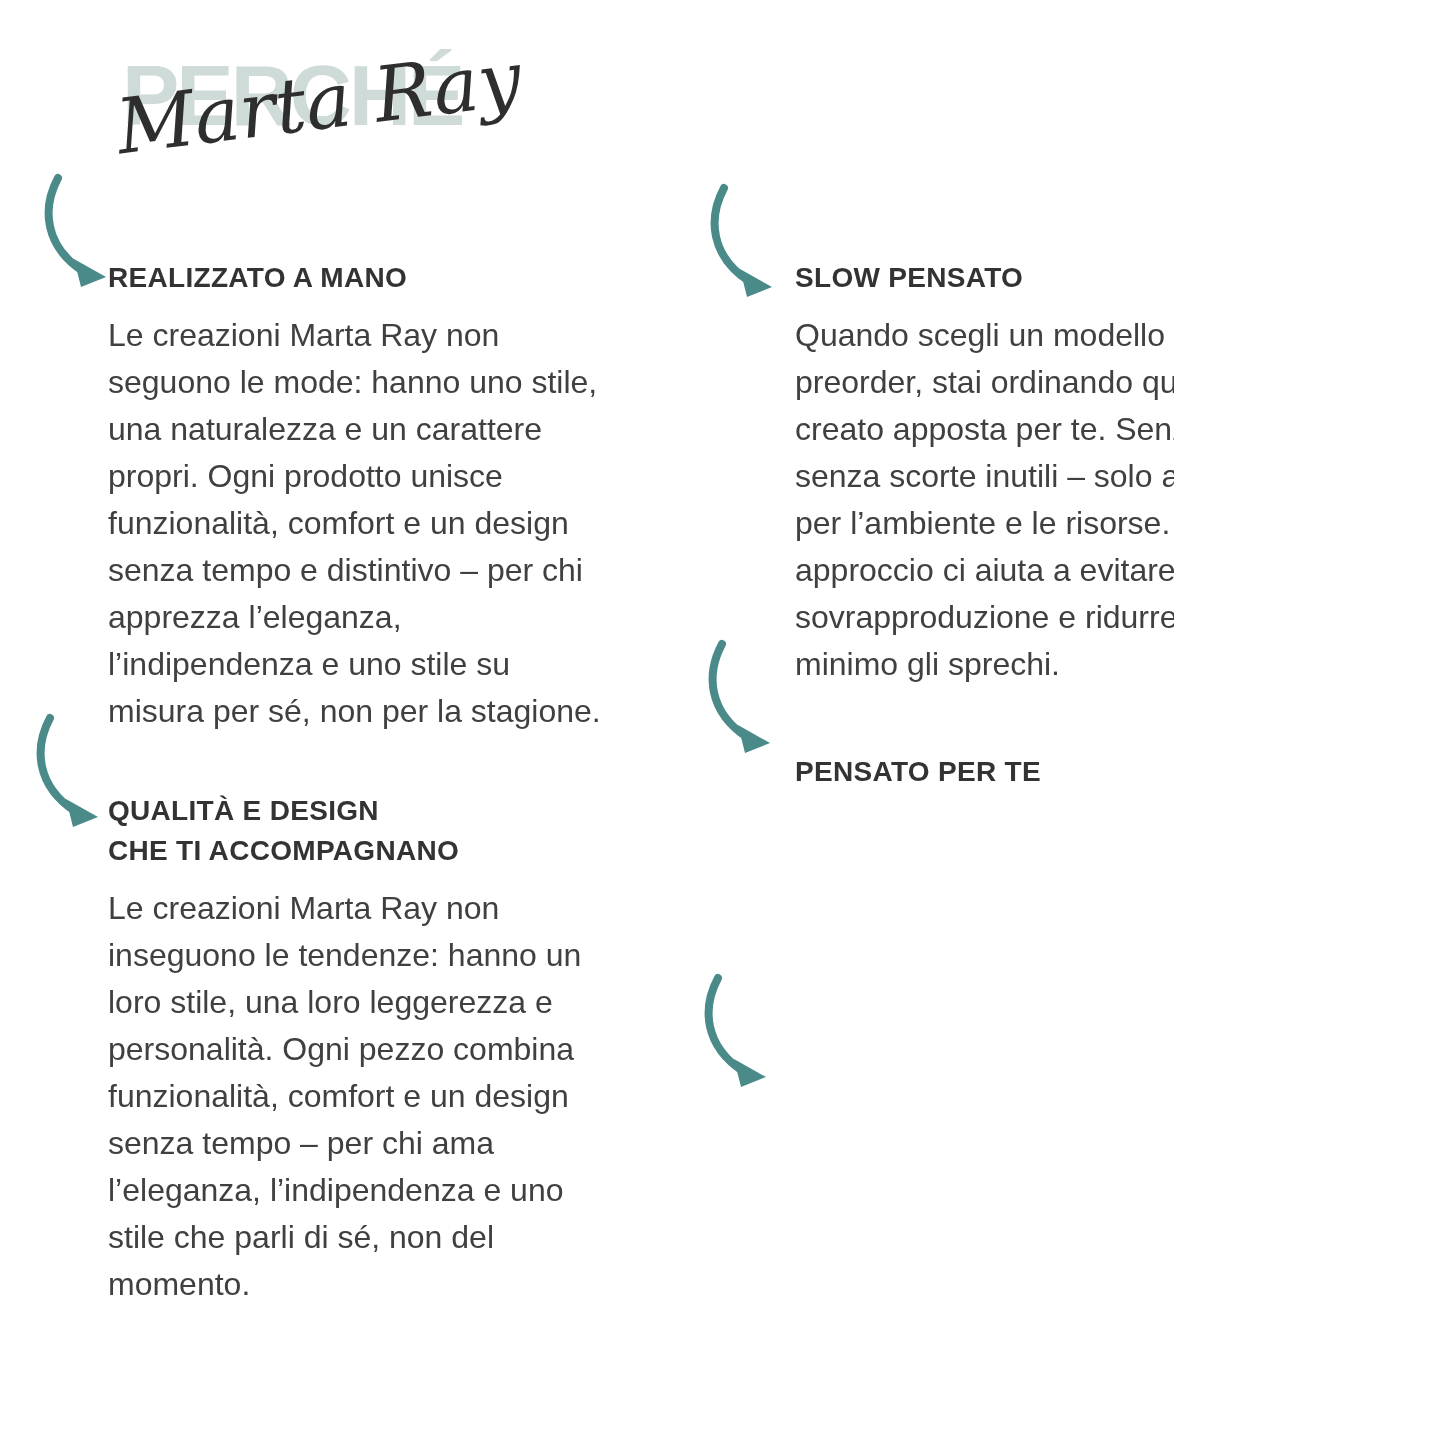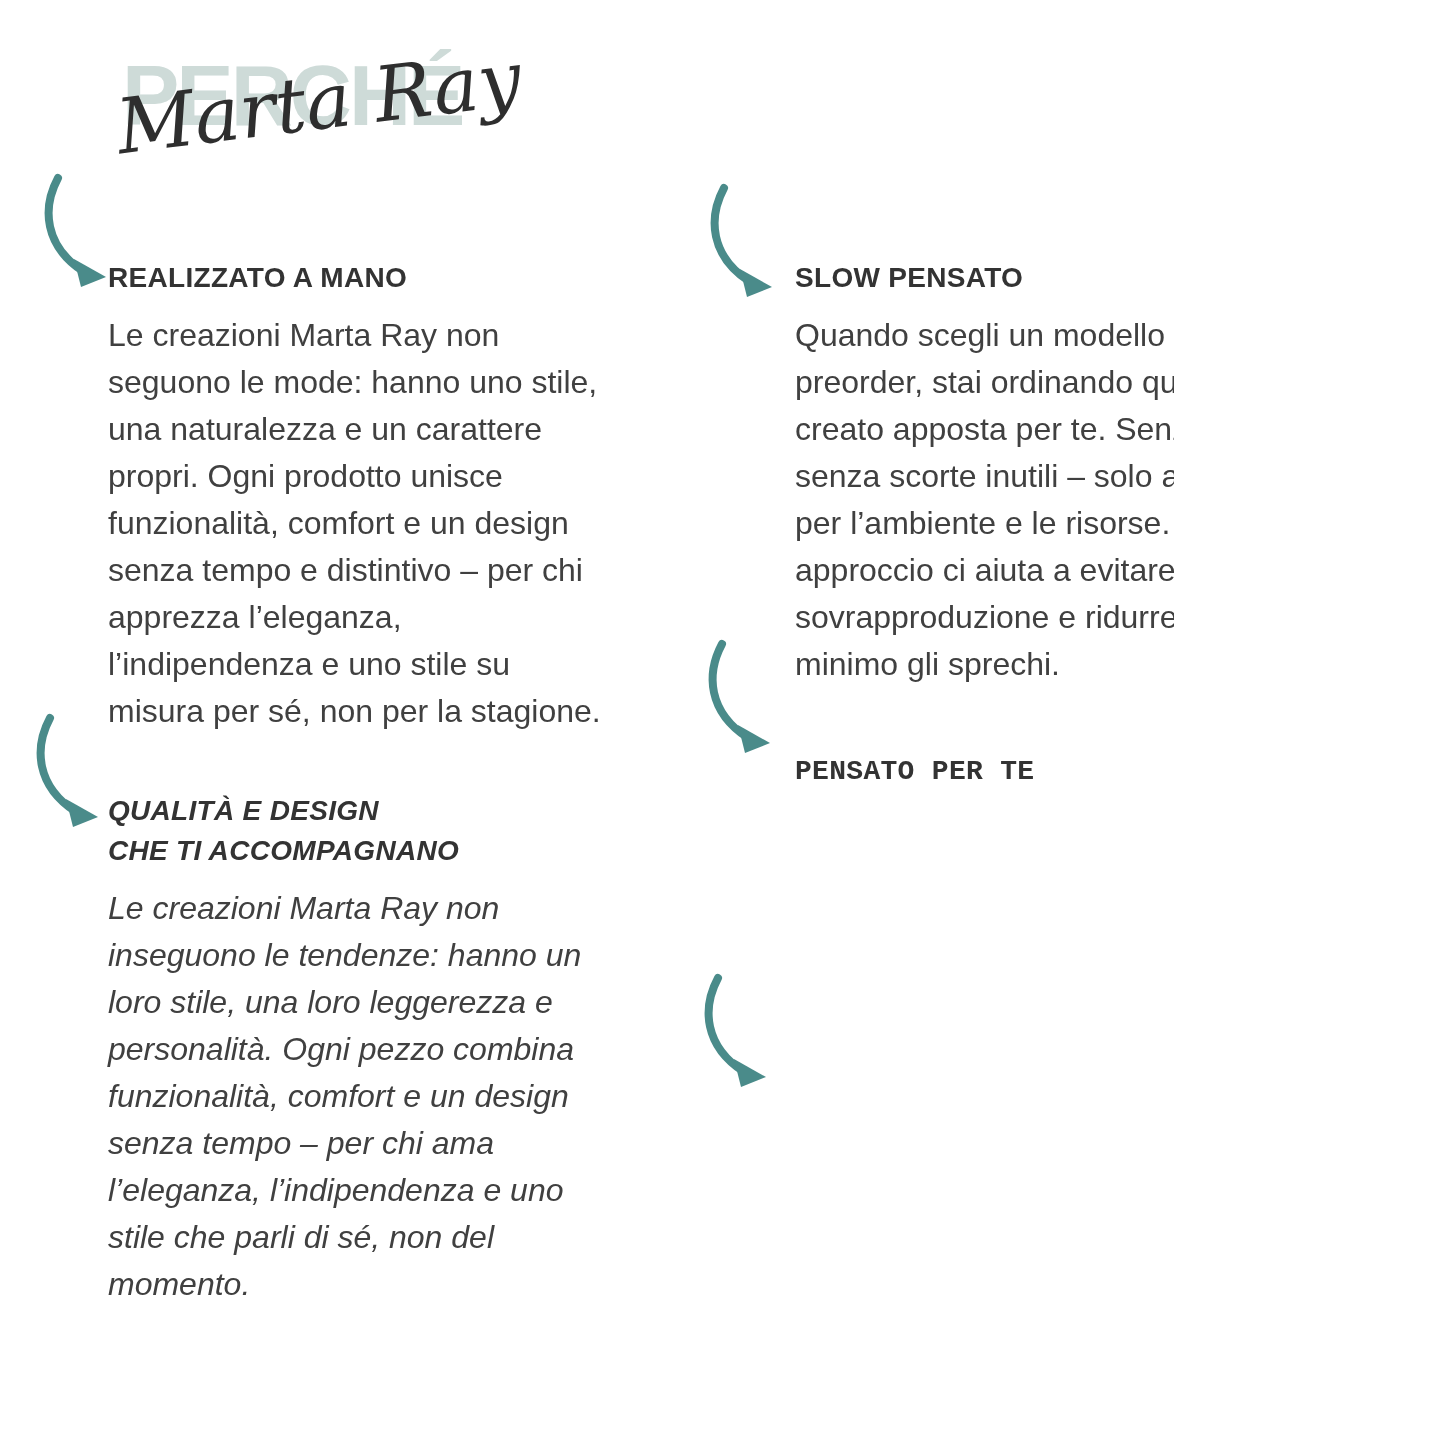--- a/index.html
+++ b/index.html
@@ -52,22 +52,22 @@
     white-space: pre-line;
   }
   .body {
     margin: 14px 0 0 0;
     font-size: 32px;
     color: #404040;
     line-height: 47px;
     white-space: pre-line;
   }
   .section { margin: 0; }
-  .col-left  .section + .section { margin-top: 56px; font-style: italic; }
-  .col-right .section-2 { margin-top: 64px; font-family: Liberation Mono, monospace; }
+  .col-left  .section + .section { margin-top: 56px; }
+  .col-right .section-2 { margin-top: 64px; }
   .col-right .section-3 { margin-top: 24px; }
 
   
   .arrow {
     position: absolute;
     width: 80px;
     height: 120px;
     overflow: visible;
   }
 </style>

